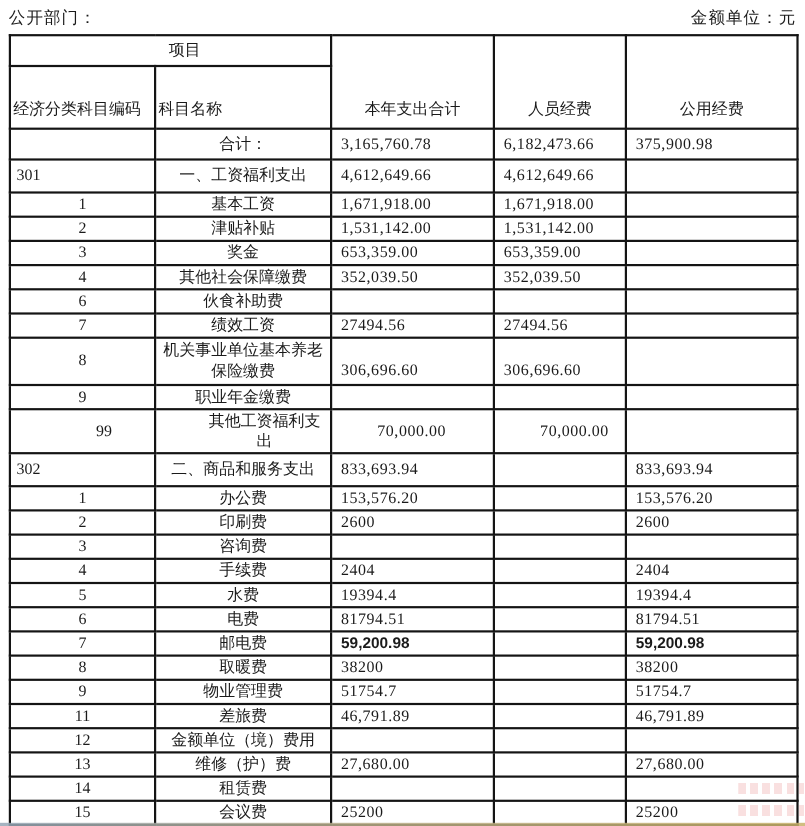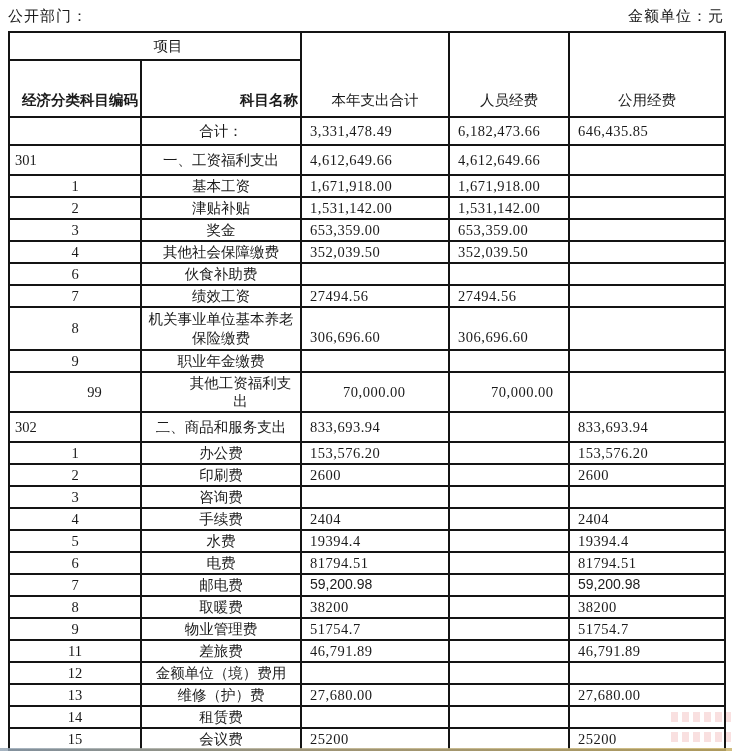--- a/index.html
+++ b/index.html
@@ -30,38 +30,38 @@
     padding:0 2px;
     overflow:hidden;
     line-height:1.25;
   }
   col.c-code{width:132px;}
   col.c-name{width:160px;}
   col.c-total{width:148px;}
   col.c-personnel{width:120px;}
   col.c-public{width:156px;}
   .th-project{height:26px;text-align:center;vertical-align:middle;padding-left:28px;}
-  .th-sub{height:48px;text-align:right;vertical-align:bottom;padding-bottom:7px;font-weight:bold;}
+  .th-sub{height:48px;text-align:left;vertical-align:bottom;padding-bottom:7px;}
   .th-num{text-align:center;vertical-align:bottom;padding-bottom:7px;border-radius:22px;}
   td.col-code{text-align:center;}
   td.col-name{text-align:center;}
   td.col-total,td.col-personnel,td.col-public{text-align:left;padding-left:8px;letter-spacing:0.5px;}
   tbody tr td{height:20px;vertical-align:middle;}
   tr.row-total td{height:26px;margin-left:47px;}
   tr.row-section td{height:28px;margin-left:40px;}
   tr.row-section td.col-code{text-align:left;padding-left:5px;}
   tr.row-two-line td{height:38px;}
   tr.row-two-line td.col-total,
   tr.row-two-line td.col-personnel,
   tr.row-two-line td.col-public{vertical-align:bottom;padding-bottom:3px;}
   tr.row-tall td{height:38px;padding-left:41px;}
   tr.row-bold td.col-total,
   tr.row-bold td.col-public{
     font-family:"Liberation Sans","DejaVu Sans",sans-serif;
-    font-weight:400;
+    font-weight:700;
     font-size:14px;
     letter-spacing:0;
   }
   .bottom-strip{
     position:absolute;left:0;right:0;bottom:0;height:3px;
     background:linear-gradient(to right,#95a6b6 0%,#b7ab86 45%,#c9b26a 100%);
     opacity:.85;
   }
   .watermark{
     position:absolute;right:1px;bottom:3px;
@@ -100,23 +100,23 @@
       </tr>
       <tr>
         <th class="th-sub">经济分类科目编码</th>
         <th class="th-sub">科目名称</th>
       </tr>
     </thead>
     <tbody>
         <tr class="row-total">
           <td class="col-code"></td>
           <td class="col-name">合计：</td>
-          <td class="col-total">3,331,478.49</td>
+          <td class="col-total">3,165,760.78</td>
           <td class="col-personnel">6,182,473.66</td>
-          <td class="col-public">646,435.85</td>
+          <td class="col-public">375,900.98</td>
         </tr>
         <tr class="row-section">
           <td class="col-code">301</td>
           <td class="col-name">一、工资福利支出</td>
           <td class="col-total">4,612,649.66</td>
           <td class="col-personnel">4,612,649.66</td>
           <td class="col-public"></td>
         </tr>
         <tr>
           <td class="col-code">1</td>

